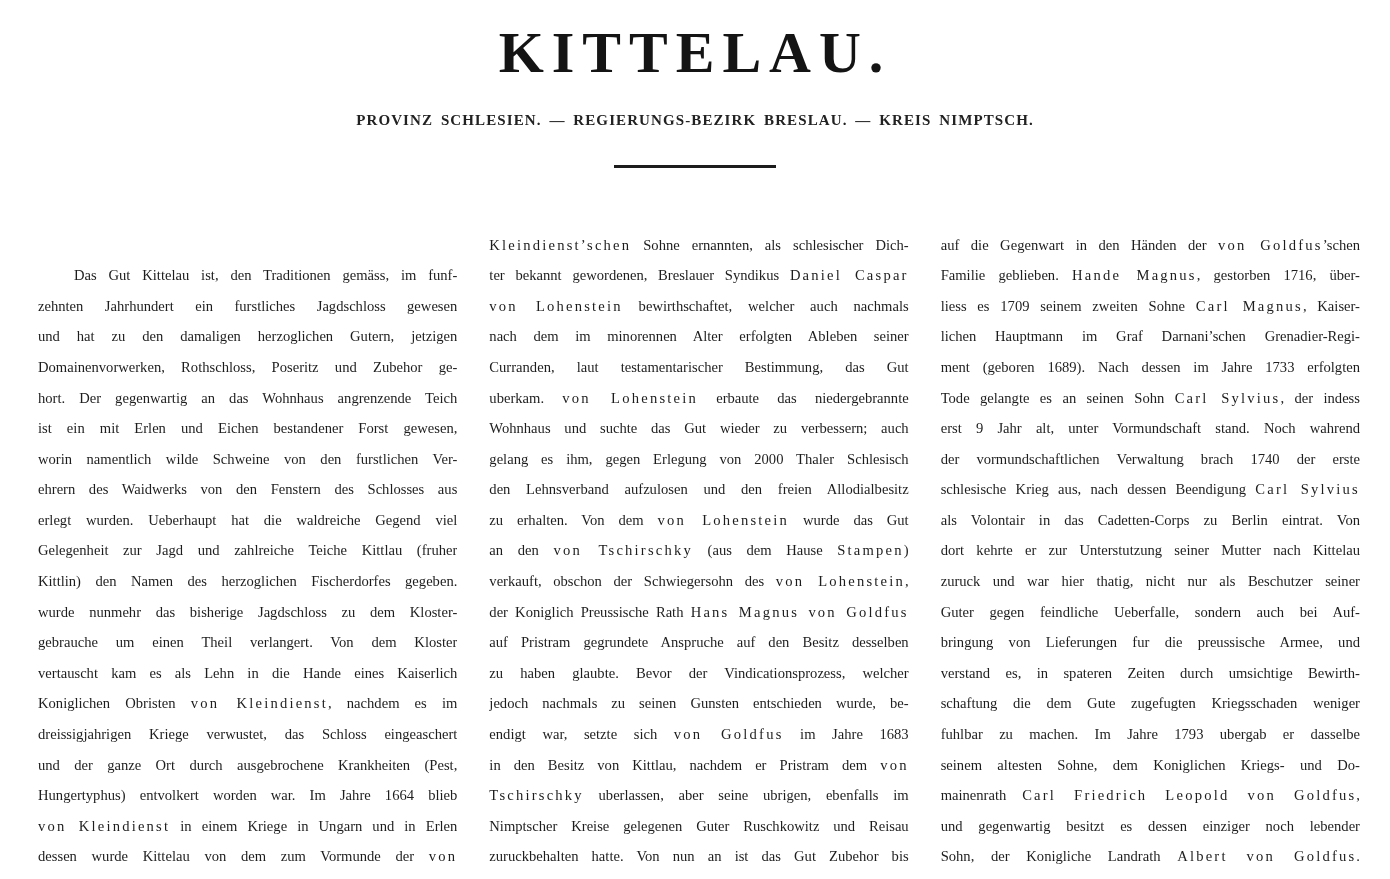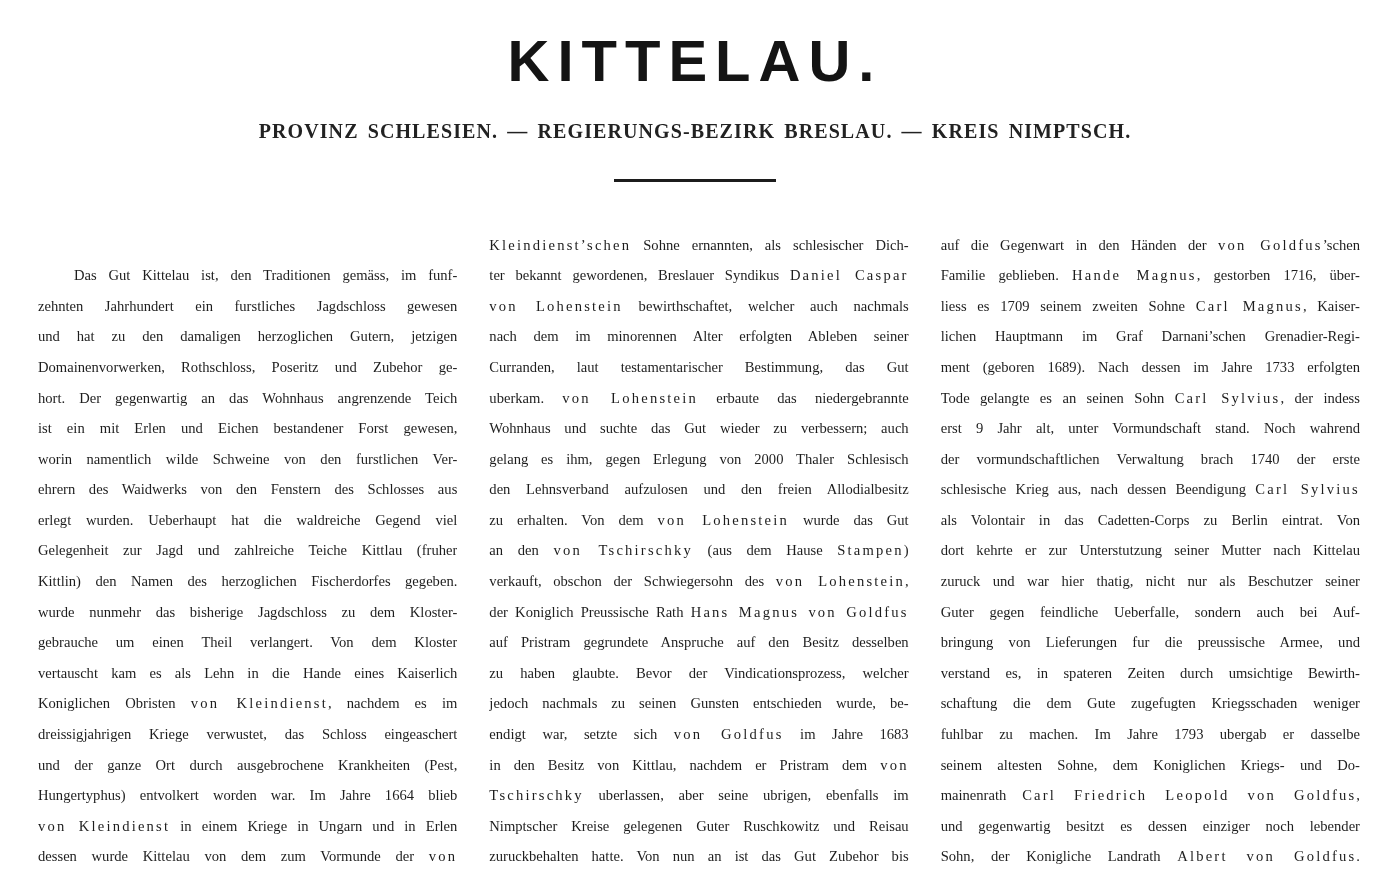--- a/index.html
+++ b/index.html
@@ -11,33 +11,33 @@
     position: relative;
     width: 1390px;
     height: 879px;
     background: #ffffff;
     font-family: "Liberation Serif", serif;
     color: #1f1f1f;
     overflow: hidden;
   }
   .title {
     margin: 0;
-    padding-top: 32px;
+    padding-top: 24px;
     text-align: center;
-    font-family: Liberation Sans, sans-serif;
+    font-family: Liberation Serif, serif;
     font-size: 58px;
     line-height: 1;
     font-weight: bold;
     letter-spacing: 8px;
     color: #141414;
   }
   .subtitle {
     margin-top: 30px;
     text-align: center;
-    font-size: 20px;
+    font-size: 15px;
     font-weight: bold;
     letter-spacing: 1.1px;
     word-spacing: 3px;
     color: #222222;
   }
   .divider {
     width: 162px;
     height: 3px;
     background: #1c1c1c;
     margin: 36px auto 0 auto;

